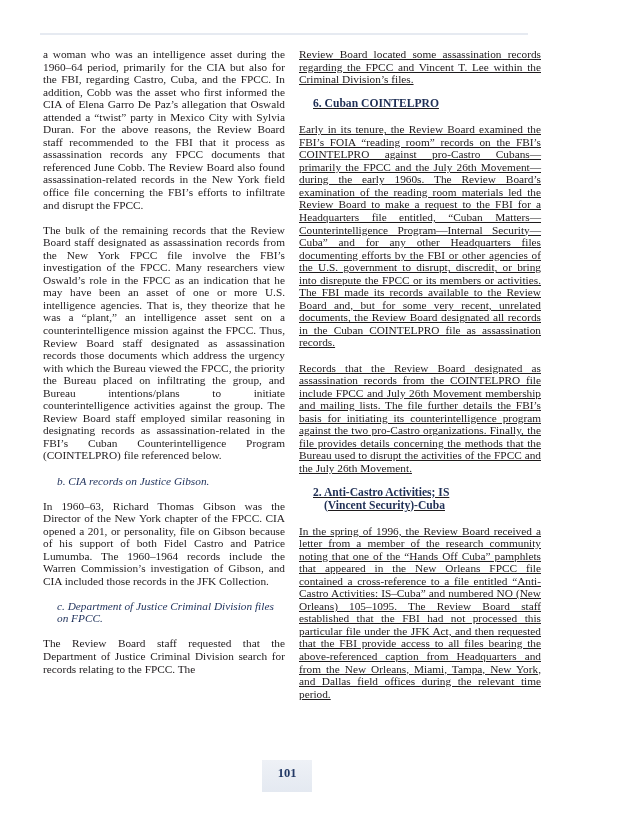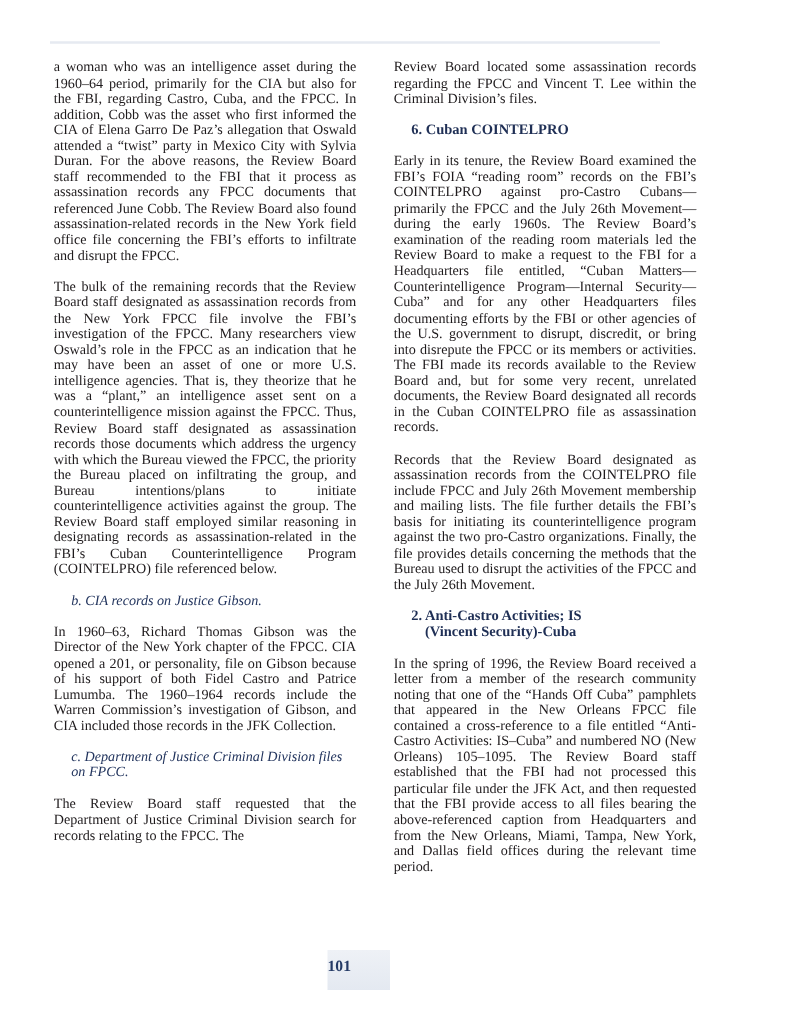--- a/index.html
+++ b/index.html
@@ -2,29 +2,29 @@
 <html><head>
 <meta charset="utf-8">
 <style>
   html, body { margin: 0; padding: 0; background: #ffffff; }
   body { width: 637px; height: 824px; position: relative; overflow: hidden;
          font-family: "Liberation Serif", "DejaVu Serif", serif; color: #1e1a1c; }
   .topline { position: absolute; left: 40px; top: 33px; width: 488px; height: 2px;
              background: #e6eaf1; }
   .col { position: absolute; top: 48px; width: 242px; font-size: 11.3px; line-height: 12.55px; }
   .col.left { left: 43px; }
-  .col.right { left: 315px; }
+  .col.right { left: 299px; text-decoration: underline; }
   p { margin: 0 0 12.5px 0; text-align: justify; hyphens: none; }
   .sub { font-style: italic; color: #23355e; margin: 0 0 12.5px 0; padding-left: 14px; line-height: 12.55px; }
   h3 { margin: 0 0 12.5px 0; font-size: 11.6px; line-height: 12.55px; font-weight: bold; color: #1f2f55;
        padding-left: 14px; }
   h3 .cont { display: block; padding-left: 11px; }
   .pagenum { position: absolute; left: 262px; top: 760px; width: 50px; height: 32px;
              background: linear-gradient(#eef1f6, #e4e9f1); color: #243a66; font-weight: bold;
-             font-size: 12.5px; line-height: 26px; }
+             font-size: 12.5px; text-align: center; line-height: 26px; }
 </style>
 </head>
 <body>
 
 <div class="topline"></div>
 
 <div class="col left">
   <p>a woman who was an intelligence asset during the 1960–64 period, primarily for the CIA but also for the FBI, regarding Castro, Cuba, and the FPCC. In addition, Cobb was the asset who first informed the CIA of Elena Garro De Paz’s allegation that Oswald attended a “twist” party in Mexico City with Sylvia Duran. For the above reasons, the Review Board staff recommended to the FBI that it process as assassination records any FPCC documents that referenced June Cobb. The Review Board also found assassination-related records in the New York field office file concerning the FBI’s efforts to infiltrate and disrupt the FPCC.</p>
   <p>The bulk of the remaining records that the Review Board staff designated as assassination records from the New York FPCC file involve the FBI’s investigation of the FPCC. Many researchers view Oswald’s role in the FPCC as an indication that he may have been an asset of one or more U.S. intelligence agencies. That is, they theorize that he was a “plant,” an intelligence asset sent on a counterintelligence mission against the FPCC. Thus, Review Board staff designated as assassination records those documents which address the urgency with which the Bureau viewed the FPCC, the priority the Bureau placed on infiltrating the group, and Bureau intentions/plans to initiate counterintelligence activities against the group. The Review Board staff employed similar reasoning in designating records as assassination-related in the FBI’s Cuban Counterintelligence Program (COINTELPRO) file referenced below.</p>
   <div class="sub">b. CIA records on Justice Gibson.</div>

